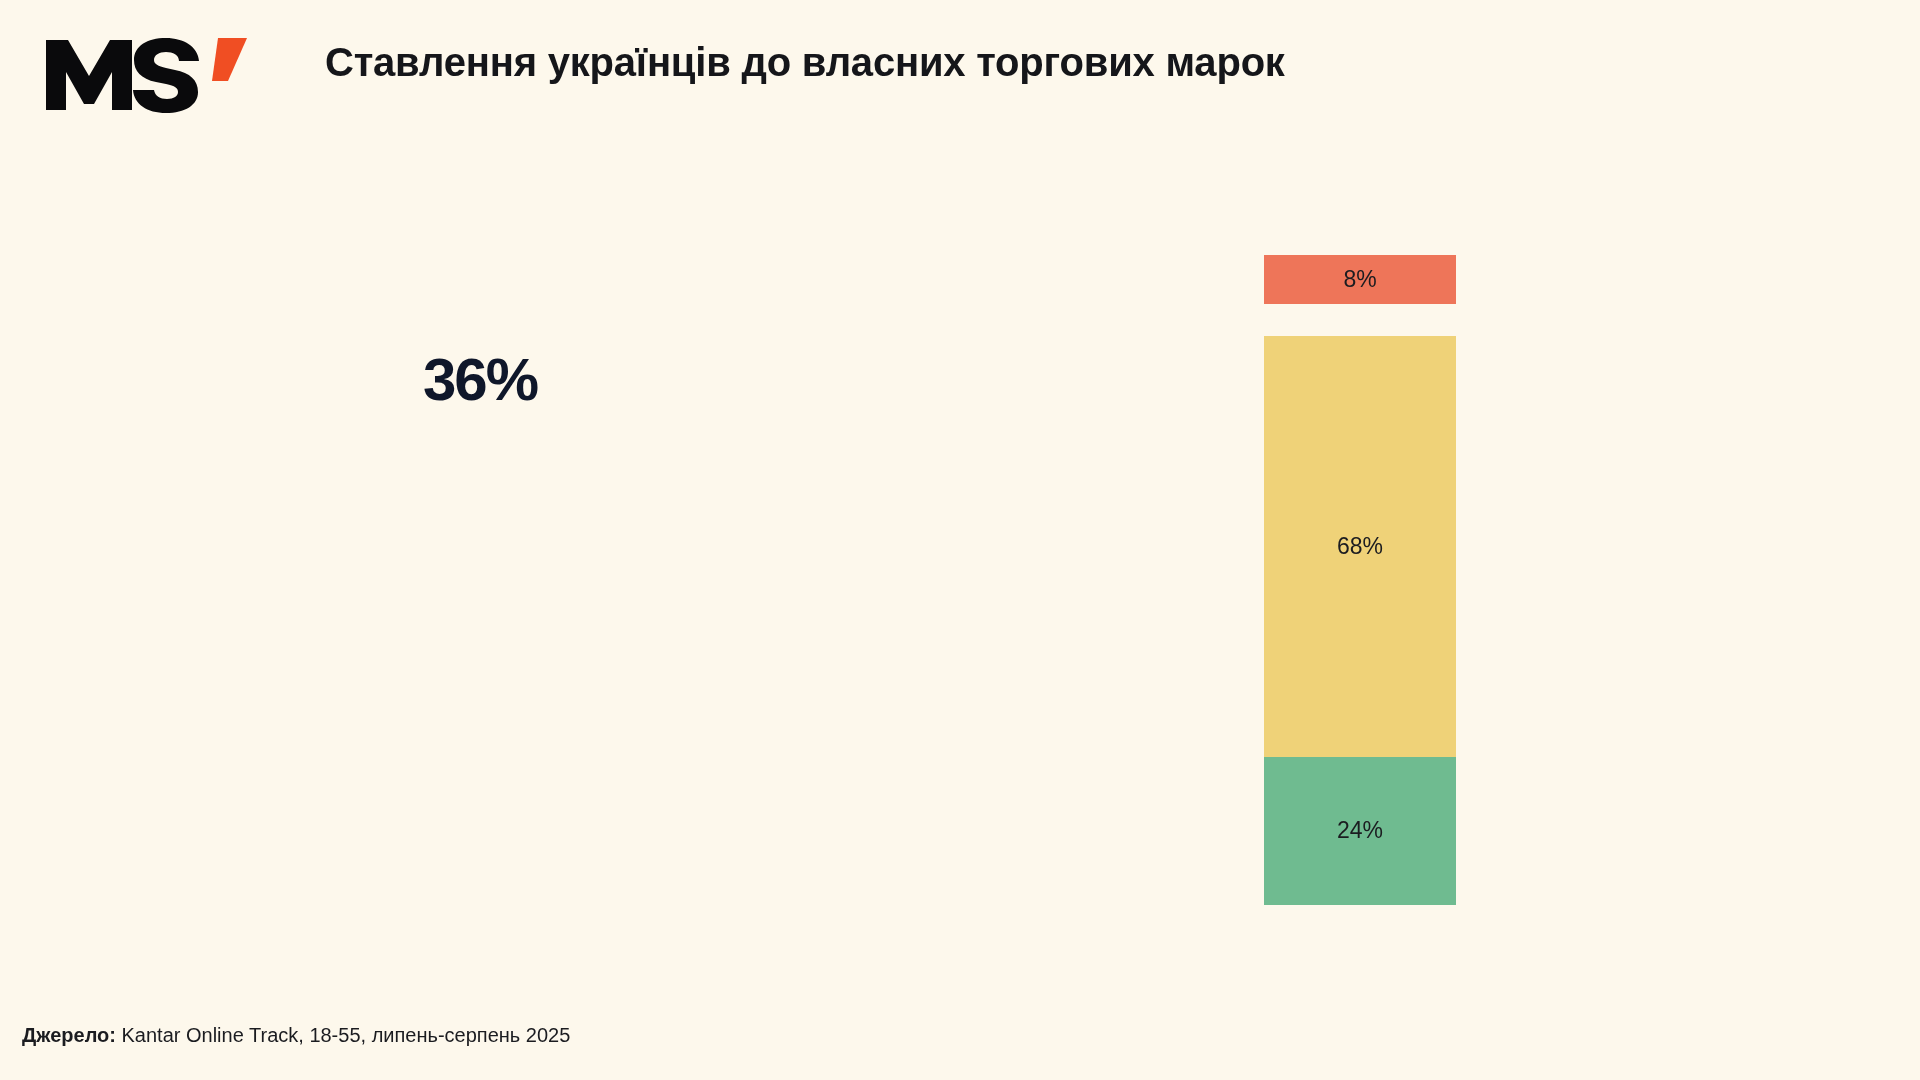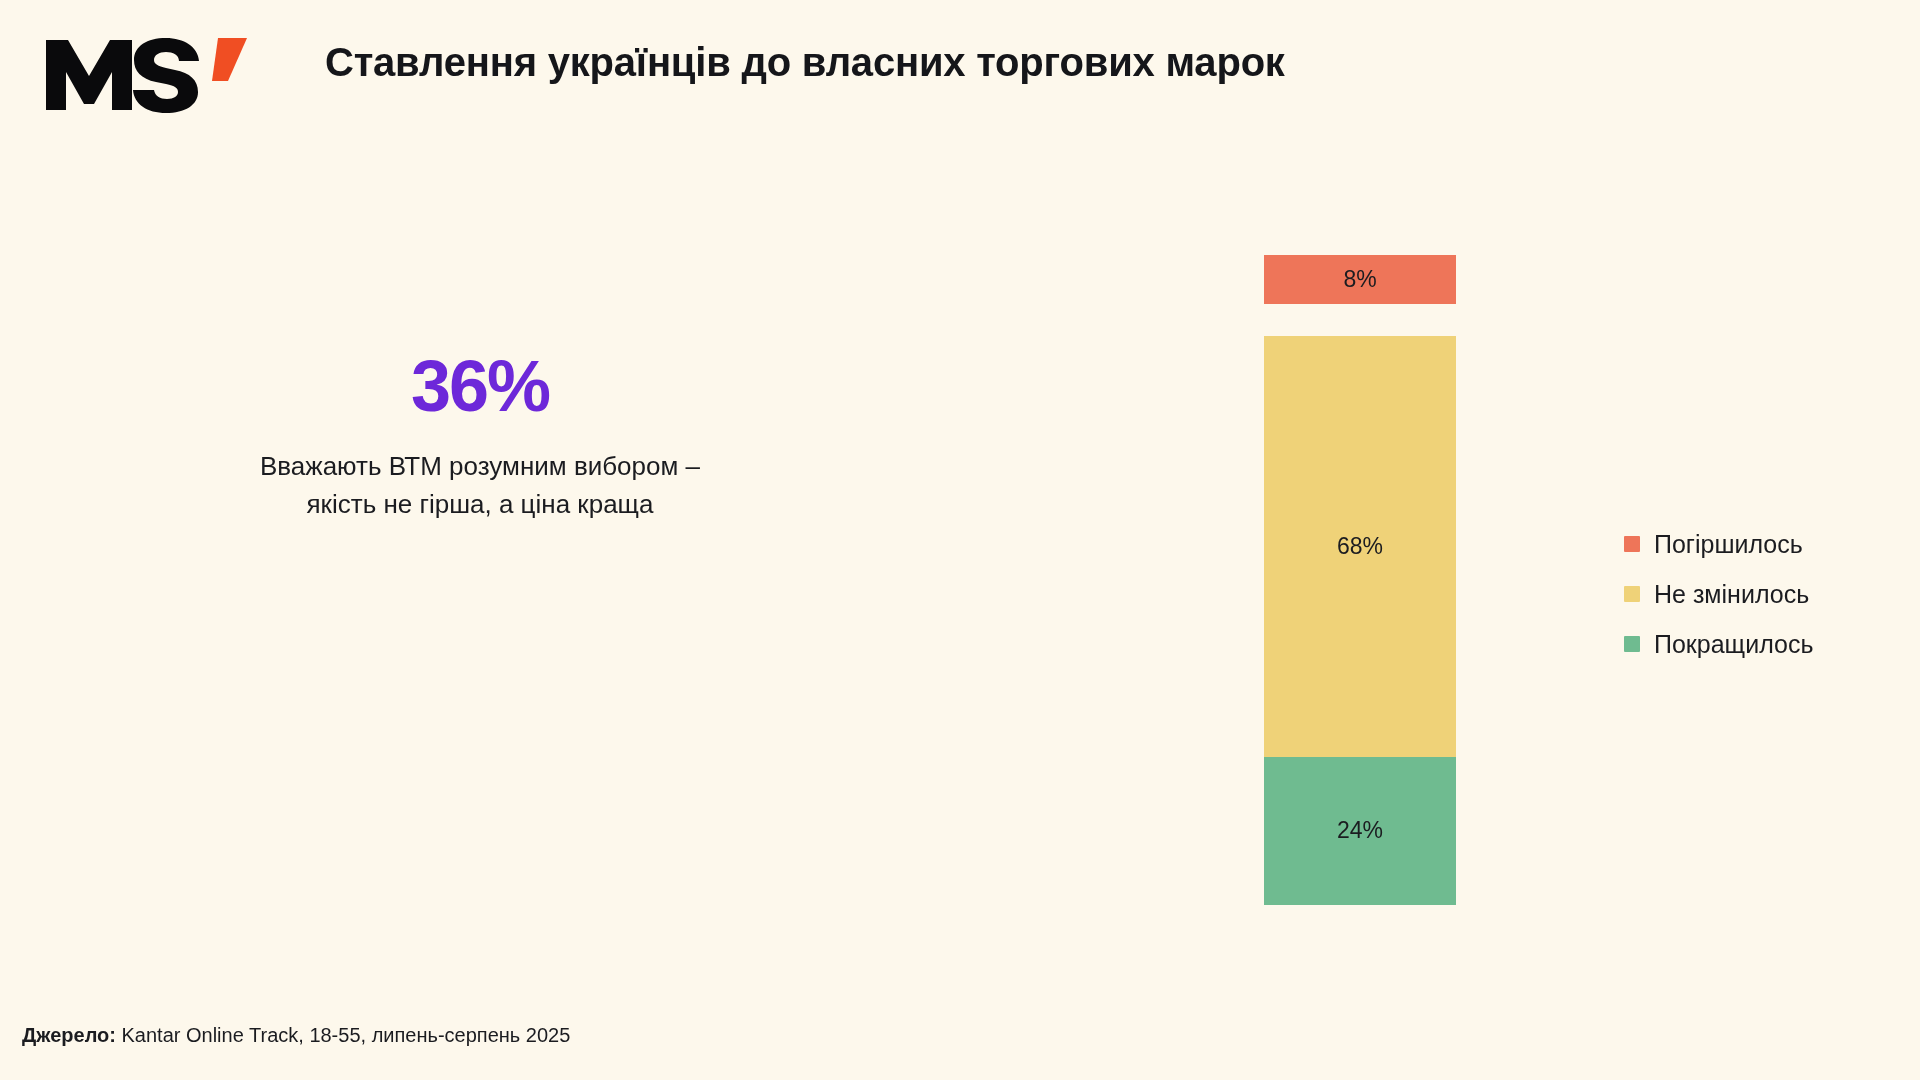--- a/index.html
+++ b/index.html
@@ -21,21 +21,21 @@
     font-size:40px; font-weight:bold; color:#15161A;
     letter-spacing:-0.2px; white-space:nowrap;
   }
 
   
   #stat-block {
     position:absolute; left:120px; top:350px; width:720px;
     text-align:center;
   }
   #stat-value {
-    font-size:72px; font-weight:bold; color:#6d28d9;
+    font-size:60px; font-weight:bold; color:#0f172a;
     line-height:1.0; letter-spacing:-2px;
   }
   #stat-caption {
     margin-top:26px;
     font-size:26px; font-weight:400; color:#1B1C20;
     line-height:1.45;
   }
   #stat-caption .ln { display:block; }
 
   
@@ -82,51 +82,33 @@
                C142 10 156 19 157 33 Z" fill="#0A0A0C"></path>
 
       <path d="M176 10 L205 10 L186 53 L170 53 Z" fill="#F04E23"></path>
     </svg>
   </div>
 
   <div id="title">Ставлення українців до власних торгових марок</div>
 
   <div id="stat-block">
     <div id="stat-value">36%</div>
-    <div id="stat-caption">
-      <span class="ln">Вважають ВТМ розумним вибором –</span>
-      <span class="ln">якість не гірша, а ціна краща</span>
-    </div>
   </div>
 
   <div id="chart">
     <div class="seg seg-worse" style="height:8%;">
       <span class="seg-label">8%</span>
     </div>
     <div class="seg seg-same" style="height:68%;margin-top:32px;">
       <span class="seg-label">68%</span>
     </div>
     <div class="seg seg-better" style="height:24%;">
       <span class="seg-label">24%</span>
     </div>
   </div>
 
-  <div id="legend">
-    <div class="legend-item">
-      <span class="legend-swatch" style="background:#EE7559;"></span>
-      <span class="legend-label">Погіршилось</span>
-    </div>
-    <div class="legend-item">
-      <span class="legend-swatch" style="background:#EFD278;"></span>
-      <span class="legend-label">Не змінилось</span>
-    </div>
-    <div class="legend-item">
-      <span class="legend-swatch" style="background:#6FBB90;"></span>
-      <span class="legend-label">Покращилось</span>
-    </div>
-  </div>
 
   <div id="source">
     <span class="src-strong">Джерело: </span>
     <span>Kantar Online Track, 18-55, липень-серпень 2025</span>
   </div>
 
 </div>
 
 </body></html>

